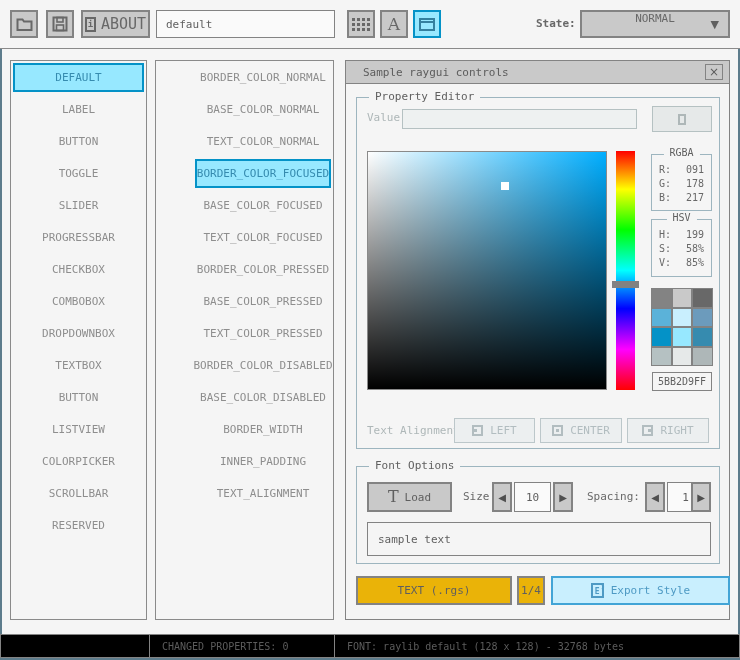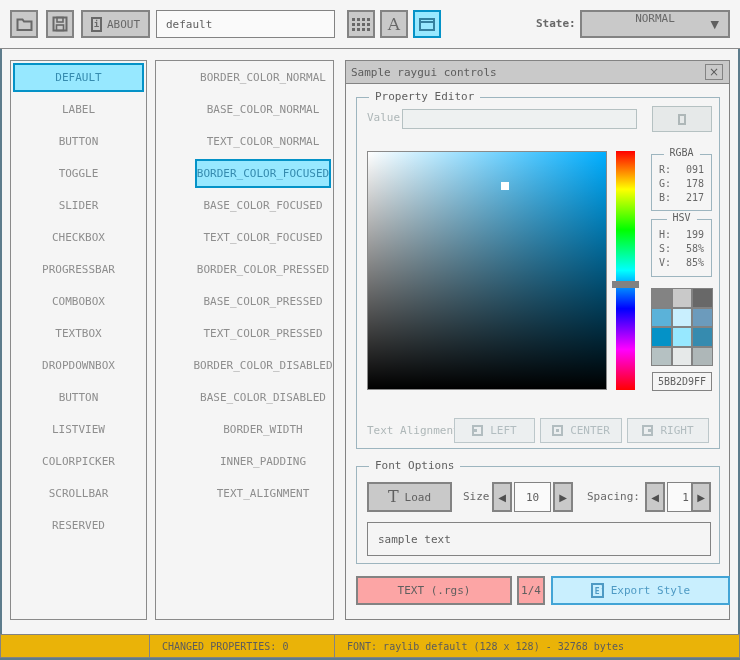--- a/index.html
+++ b/index.html
@@ -10,21 +10,21 @@
     color: #686868; font-size: 11px;
   }
   
   .toolbar { position: absolute; left: 0; top: 0; width: 740px; height: 49px;
              background: #f5f5f5; border-bottom: 1px solid #8a8a8a; }
   .tb-btn { position: absolute; top: 10px; width: 28px; height: 28px;
             background: #c9c9c9; border: 2px solid #838383; display: flex;
             align-items: center; justify-content: center; cursor: pointer; }
   .tb-btn.wide { width: 69px; gap: 5px; }
   .tb-btn.active { background: #97e8ff; border-color: #0492c7; }
-  .tb-label { color: #686868; font-size: 11px; }
+  .tb-label { color: #686868; font-size: 15px; }
   .name-input { position: absolute; left: 156px; top: 10px; width: 179px; height: 28px;
                 border: 1px solid #838383; background: #fafafa; color: #5f5f5f;
                 font-family: "DejaVu Sans Mono", monospace; font-size: 11px; padding: 0 9px; }
   .state-label { position: absolute; left: 536px; top: 17px; color: #686868; font-weight: bold; }
   .dropdown { position: absolute; left: 580px; top: 10px; width: 150px; height: 28px;
               background: #c9c9c9; border: 2px solid #838383; display: flex;
               justify-content: center; cursor: pointer; position: absolute; }
   .dropdown .arrow { position: absolute; right: 9px; top: 6px; font-size: 11px; color: #5f5f5f;
                      font-family: "DejaVu Sans", sans-serif; }
   
@@ -41,21 +41,21 @@
   .lv-controls { left: 10px;  width: 137px; }
   .lv-props    { left: 155px; width: 179px; padding-left: 39px; }
   .list-item { height: 29px; margin-bottom: 3px; display: flex; align-items: center;
                justify-content: center; color: #8e8e8e; border: 2px solid transparent;
                cursor: pointer; letter-spacing: 0px; }
   .list-item.selected { background: #97e8ff; border-color: #0492c7; color: #368baf; }
   
   .window-box { position: absolute; left: 345px; top: 60px; width: 385px; height: 560px;
                 border: 1px solid #838383; background: #f5f5f5; }
   .titlebar { position: absolute; left: 0; top: 0; right: 0; height: 23px; background: #c9c9c9;
-              border-bottom: 1px solid #838383; display: flex; align-items: center; padding: 0 5px;
+              border-bottom: 1px solid #838383; display: flex; align-items: center; padding: 0 17px;
               color: #5c5c5c; }
   .close-btn { position: absolute; right: 6px; top: 3px; width: 18px; height: 16px;
                border: 1px solid #838383; background: #c9c9c9; display: flex; align-items: center;
                justify-content: center; font-size: 12px; color: #5c5c5c; cursor: pointer;
                font-family: "DejaVu Sans", sans-serif; }
   .groupbox { position: absolute; border: 1px solid #9db5bf; }
   .gb-title { position: absolute; top: -8px; left: 12px; background: #f5f5f5; padding: 0 6px;
               color: #5f5f5f; white-space: nowrap; }
   .gb-title.centered { left: 50%; transform: translateX(-50%); }
   
@@ -105,34 +105,34 @@
   .spin-btn { position: absolute; top: 15px; width: 20px; height: 30px; background: #c9c9c9;
               border: 2px solid #838383; display: flex; align-items: center; justify-content: center;
               cursor: pointer; color: #4f4f4f; font-family: "DejaVu Sans", sans-serif; font-size: 10px; }
   .spin-val { position: absolute; top: 15px; width: 37px; height: 30px; background: #fafafa;
               border: 1px solid #838383; display: flex; align-items: center; justify-content: center;
               color: #5f5f5f; }
   .sample-box { position: absolute; left: 10px; top: 55px; width: 344px; height: 34px;
                 border: 1px solid #838383; display: flex; align-items: center; padding: 0 10px;
                 color: #5f5f5f; background: #f5f5f5; }
   
-  .bottom-btn { position: absolute; top: 515px; height: 29px; background: #fca5a5;
+  .bottom-btn { position: absolute; top: 515px; height: 29px; background: #eab308;
                 border: 2px solid #838383; display: flex; align-items: center; justify-content: center;
                 cursor: pointer; color: #5f5f5f; }
   .btn-rgs { left: 10px; width: 156px; }
   .btn-page { left: 171px; width: 28px; }
   .btn-export { left: 205px; width: 179px; background: #c9effe; border-color: #42a4d6;
                 color: #4e9ac4; gap: 7px; }
   .icon-export { width: 13px; height: 15px; border: 2px solid #4e9ac4; position: relative;
                  font-size: 8px; display: flex; align-items: flex-end; justify-content: center;
                  font-weight: bold; }
   .icon-export::after { content: "›"; position: absolute; right: -4px; top: -4px; font-size: 10px; }
   
   .statusbar { position: absolute; left: 0; top: 634px; width: 740px; height: 24px; display: flex; }
-  .status-cell { background: #eab308; border: 1px solid #838383; height: 24px;
+  .status-cell { background: #000000; border: 1px solid #838383; height: 24px;
                  display: flex; align-items: center; padding: 4px 12px; color: #5c5c5c; font-size: 10px; }
   .status-cell + .status-cell { margin-left: -1px; }
   .sc1 { width: 150px; } .sc2 { width: 186px; } .sc3 { flex: 1; }
   svg { display: block; }
 </style>
 </head>
 <body>
 
 <div class="app">
 
@@ -203,37 +203,37 @@
 
       <div class="list-item">
         <span>TOGGLE</span>
       </div>
 
       <div class="list-item">
         <span>SLIDER</span>
       </div>
 
       <div class="list-item">
+        <span>PROGRESSBAR</span>
+      </div>
+
+      <div class="list-item">
         <span>CHECKBOX</span>
       </div>
 
       <div class="list-item">
-        <span>PROGRESSBAR</span>
-      </div>
-
-      <div class="list-item">
         <span>COMBOBOX</span>
       </div>
 
       <div class="list-item">
+        <span>DROPDOWNBOX</span>
+      </div>
+
+      <div class="list-item">
         <span>TEXTBOX</span>
-      </div>
-
-      <div class="list-item">
-        <span>DROPDOWNBOX</span>
       </div>
 
 
       <div class="list-item">
         <span>BUTTON</span>
       </div>
 
       <div class="list-item">
         <span>LISTVIEW</span>
       </div>

